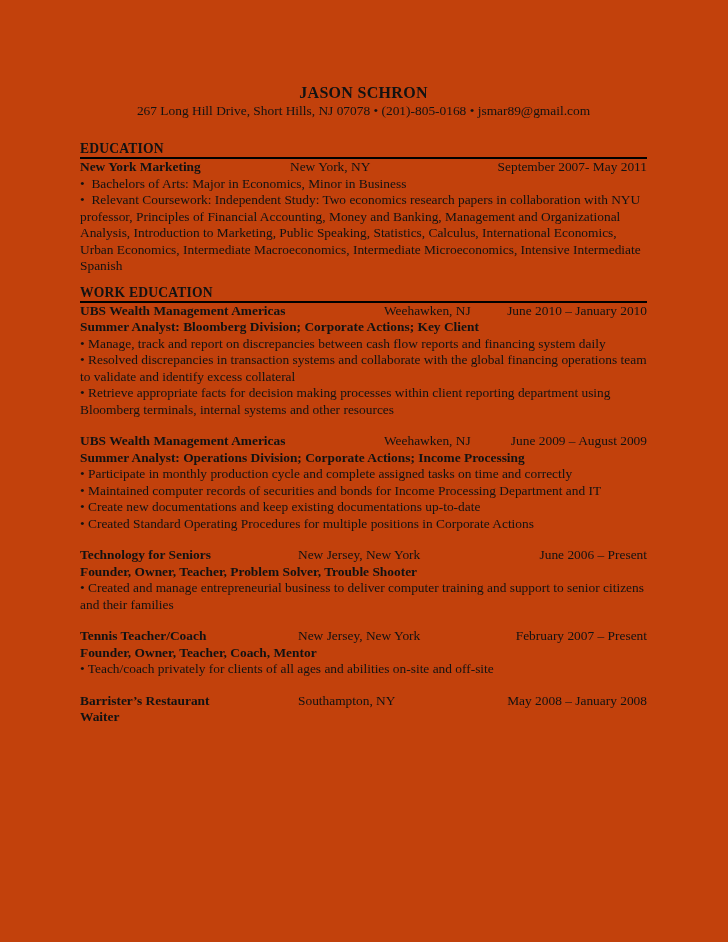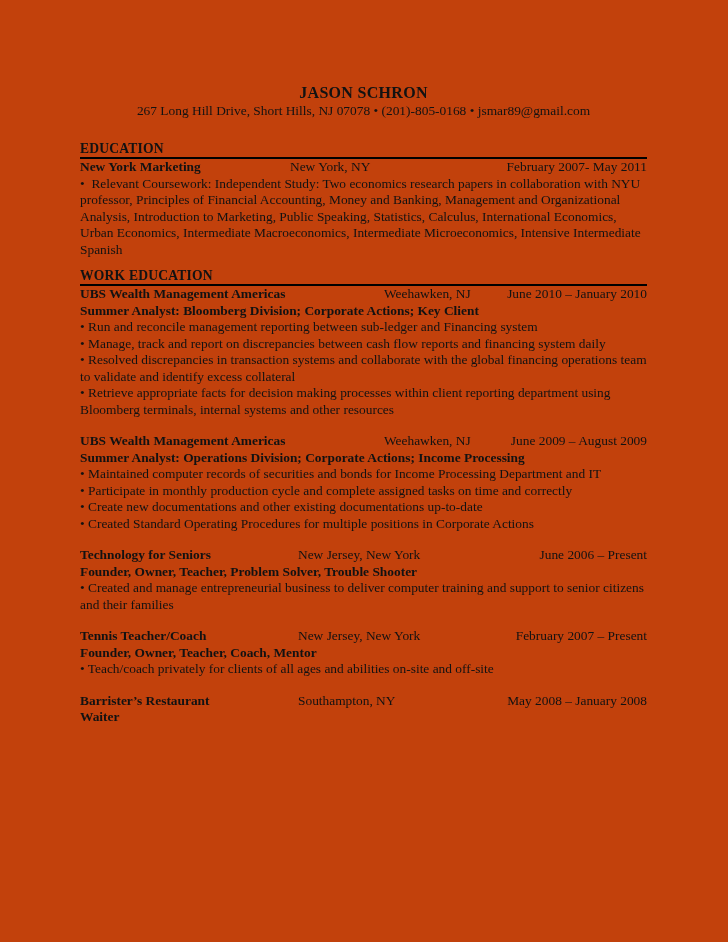--- a/index.html
+++ b/index.html
@@ -73,53 +73,53 @@
 
     <div class="name">JASON SCHRON</div>
     <div class="contact">267 Long Hill Drive, Short Hills, NJ 07078 • (201)-805-0168 • jsmar89@gmail.com</div>
 
     <div class="gap-header"></div>
 
     <div class="sec-heading">EDUCATION</div>
     <div class="hdr-row">
       <span class="org">New York Marketing</span>
       <span class="loc loc-edu">New York, NY</span>
-      <span class="dates">February 2007- May 2011</span>
+      <span class="dates">September 2007- May 2011</span>
     </div>
+    <p class="bullet">•  Bachelors of Arts: Major in Economics, Minor in Business</p>
     <p class="bullet">•  Relevant Coursework: Independent Study: Two economics research papers in collaboration with NYU professor, Principles of Financial Accounting, Money and Banking, Management and Organizational Analysis, Introduction to Marketing, Public Speaking, Statistics, Calculus, International Economics, Urban Economics, Intermediate Macroeconomics, Intermediate Microeconomics, Intensive Intermediate Spanish</p>
 
     <div class="gap-section"></div>
 
     <div class="sec-heading">WORK EDUCATION</div>
 
     <div>
       <div class="hdr-row">
         <span class="org">UBS Wealth Management Americas</span>
         <span class="loc loc-ubs">Weehawken, NJ</span>
         <span class="dates">June 2010 – January 2010</span>
       </div>
       <div class="role">Summer Analyst: Bloomberg Division; Corporate Actions; Key Client</div>
-      <p class="bullet">• Run and reconcile management reporting between sub-ledger and Financing system</p>
       <p class="bullet">• Manage, track and report on discrepancies between cash flow reports and financing system daily</p>
       <p class="bullet">• Resolved discrepancies in transaction systems and collaborate with the global financing operations team to validate and identify excess collateral</p>
       <p class="bullet">• Retrieve appropriate facts for decision making processes within client reporting department using Bloomberg terminals, internal systems and other resources</p>
     </div>
 
     <div class="gap-job"></div>
 
     <div>
       <div class="hdr-row">
         <span class="org">UBS Wealth Management Americas</span>
         <span class="loc loc-ubs">Weehawken, NJ</span>
         <span class="dates">June 2009 – August 2009</span>
       </div>
       <div class="role">Summer Analyst: Operations Division; Corporate Actions; Income Processing</div>
+      <p class="bullet">• Participate in monthly production cycle and complete assigned tasks on time and correctly</p>
       <p class="bullet">• Maintained computer records of securities and bonds for Income Processing Department and IT</p>
-      <p class="bullet">• Participate in monthly production cycle and complete assigned tasks on time and correctly</p>
-      <p class="bullet">• Create new documentations and other existing documentations up-to-date</p>
+      <p class="bullet">• Create new documentations and keep existing documentations up-to-date</p>
       <p class="bullet">• Created Standard Operating Procedures for multiple positions in Corporate Actions</p>
     </div>
 
     <div class="gap-job"></div>
 
     <div>
       <div class="hdr-row">
         <span class="org">Technology for Seniors</span>
         <span class="loc loc-std">New Jersey, New York</span>
         <span class="dates">June 2006 – Present</span>

